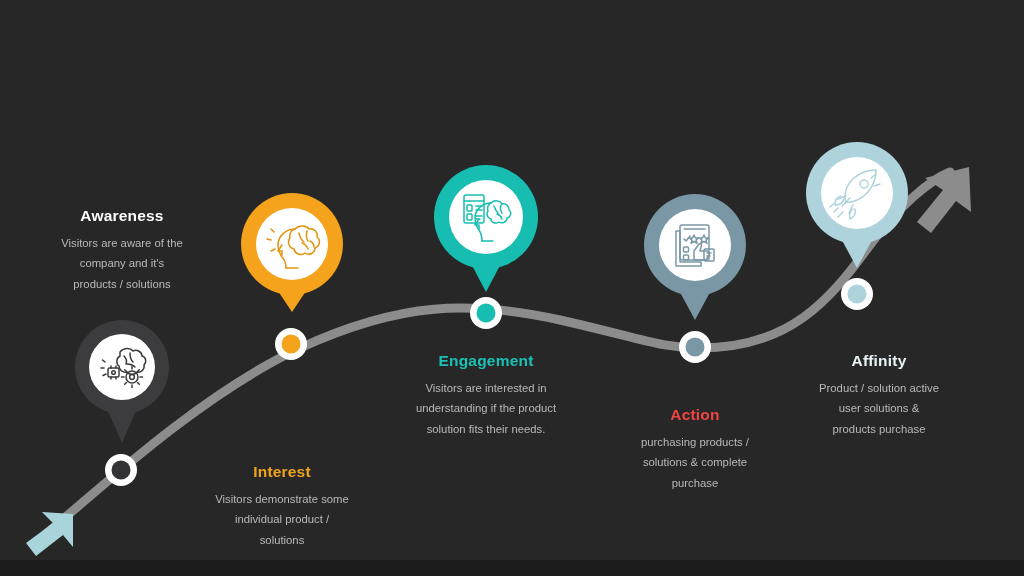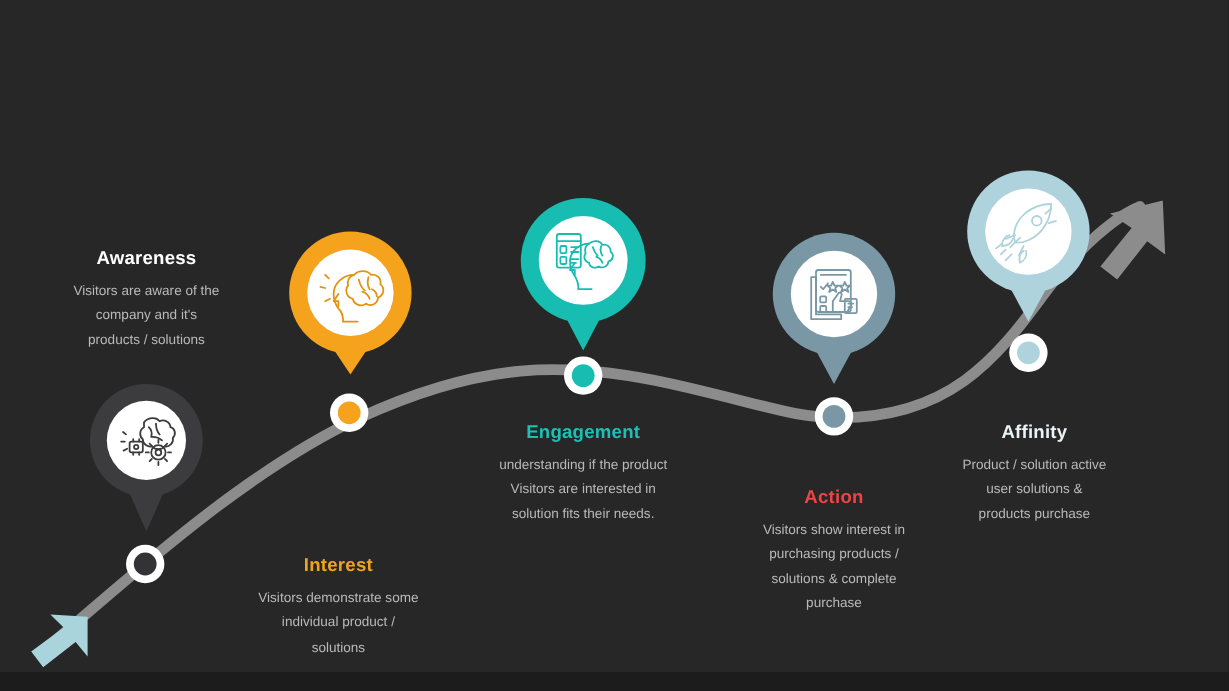--- a/index.html
+++ b/index.html
@@ -188,37 +188,36 @@
     <div class="stage-desc">
       <div>Visitors demonstrate some</div>
       <div>individual product /</div>
       <div>solutions</div>
     </div>
   </div>
 
   <div class="stage-block" style="left:386px; top:352px;">
     <div class="stage-title" style="color:#1ac1b4;">Engagement</div>
     <div class="stage-desc">
+      <div>Visitors are interested in</div>
       <div>understanding if the product</div>
-      <div>Visitors are interested in</div>
       <div>solution fits their needs.</div>
     </div>
   </div>
 
   <div class="stage-block" style="left:595px; top:406px;">
     <div class="stage-title" style="color:#ef4444;">Action</div>
     <div class="stage-desc">
-      <div>Visitors show interest in</div>
       <div>purchasing products /</div>
       <div>solutions &amp; complete</div>
       <div>purchase</div>
     </div>
   </div>
 
-  <div class="stage-block" style="left:762px; top:352px;">
+  <div class="stage-block" style="left:779px; top:352px;">
     <div class="stage-title" style="color:#e9f2f5;">Affinity</div>
     <div class="stage-desc">
       <div>Product / solution active</div>
       <div>user solutions &amp;</div>
       <div>products purchase</div>
     </div>
   </div>
 
 </div>
 

